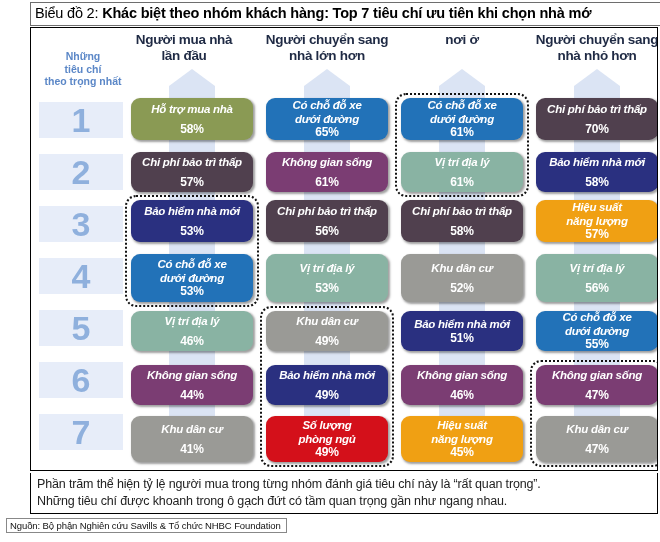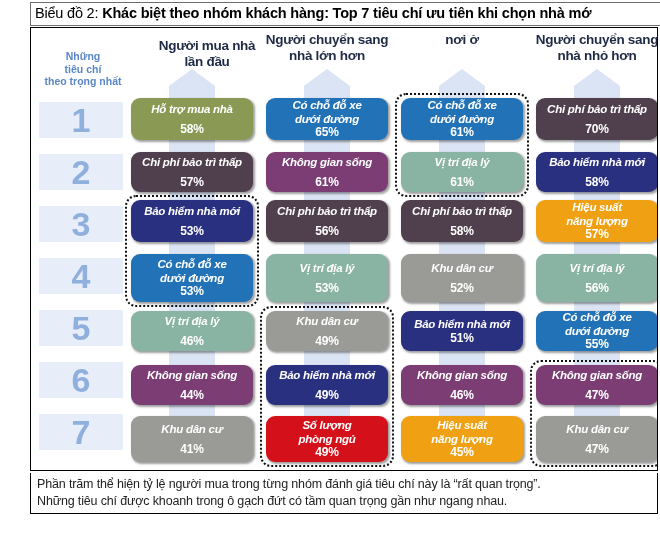--- a/index.html
+++ b/index.html
@@ -145,21 +145,21 @@
         <div class="band" style="top: 230px;"></div>
         <div class="rank" style="top: 230px;">4</div>
         <div class="band" style="top: 282px;"></div>
         <div class="rank" style="top: 282px;">5</div>
         <div class="band" style="top: 334px;"></div>
         <div class="rank" style="top: 334px;">6</div>
         <div class="band" style="top: 386px;"></div>
         <div class="rank" style="top: 386px;">7</div>
       </div>
     <div id="headers">
-        <div class="colhead" style="left: 101px; width: 150px; margin-top: 6px;">
+        <div class="colhead" style="left: 78px; width: 150px;">
           <div>Người mua nhà</div>
           <div>lần đầu</div>
         </div>
         <div class="colhead" style="left: 221px; width: 150px;">
           <div>Người chuyển sang</div>
           <div>nhà lớn hơn</div>
         </div>
         <div class="colhead" style="left: 356px; width: 150px;">
           <div>nơi ở</div>
         </div>
@@ -295,13 +295,14 @@
         <div class="dotgrp" style="left: 364px; top: 65px; width: 134px; height: 104px;"></div>
         <div class="dotgrp" style="left: 499px; top: 332px; width: 134px; height: 107px;"></div>
       </div>
   </div>
 
   <div class="note">
     <div>Phần trăm thể hiện tỷ lệ người mua trong từng nhóm đánh giá tiêu chí này là “rất quan trọng”.</div>
     <div>Những tiêu chí được khoanh trong ô gạch đứt có tầm quan trọng gần như ngang nhau.</div>
   </div>
 
+  <div class="source">Nguồn: Bộ phận Nghiên cứu Savills &amp; Tổ chức NHBC Foundation</div>
 </div>
 
 </body></html>

